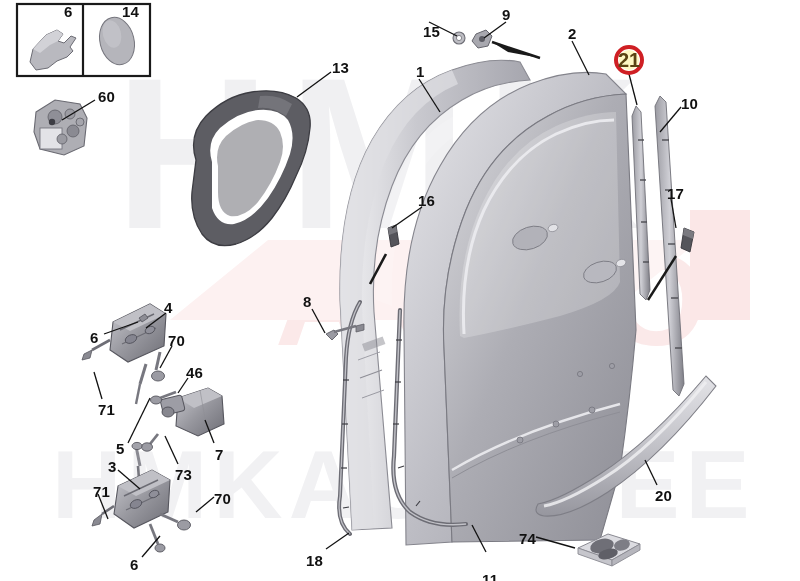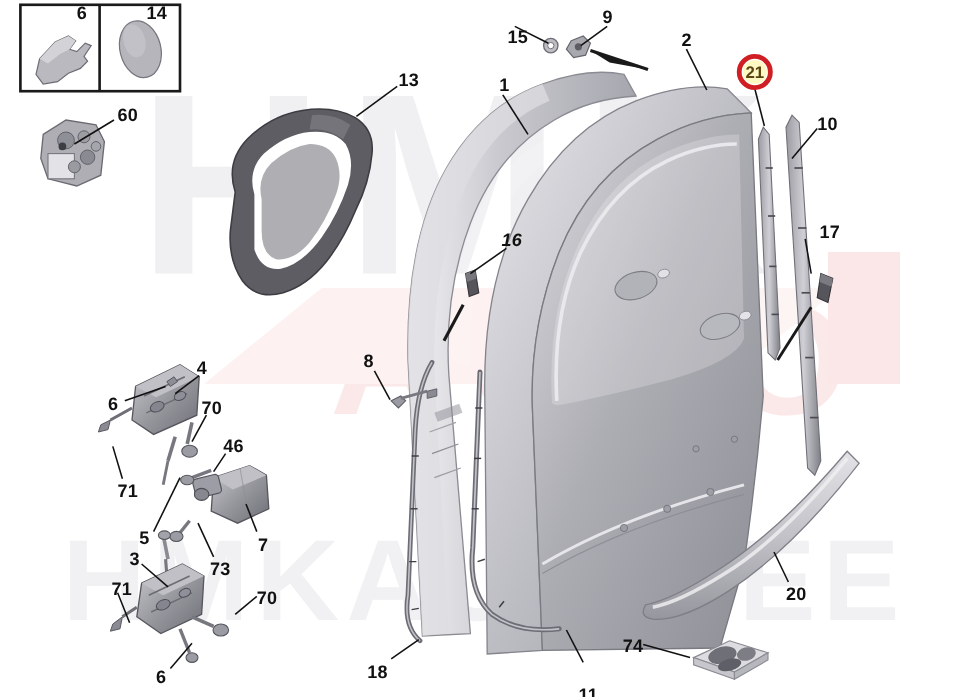--- a/index.html
+++ b/index.html
@@ -5,21 +5,21 @@
   html,body{margin:0;padding:0;background:#fff;}
   body{width:800px;height:581px;overflow:hidden;
        font-family:"Liberation Sans","DejaVu Sans",sans-serif;}
   #stage{position:relative;width:800px;height:581px;background:#ffffff;}
   svg#diagram{position:absolute;left:0;top:0;width:800px;height:581px;}
   .lbl{position:absolute;font-weight:bold;color:#111;font-size:15px;
        line-height:15px;letter-spacing:.2px;white-space:nowrap;}
   .callout{position:absolute;width:30px;height:30px;border-radius:50%;
        background:#fef9c3;border:4px solid #cf1f24;box-sizing:border-box;
        display:flex;align-items:center;justify-content:center;
-       font-weight:bold;font-size:14px;color:#5a4413;
+       font-weight:bold;font-size:20px;color:#5a4413;
        box-shadow:0 0 0 1px #fff inset;}
   .wm{position:absolute;font-weight:bold;pointer-events:none;
       font-family:"Liberation Sans",sans-serif;}
 </style>
 </head>
 <body>
 
 <div id="stage">
 
   <div class="wm" style="left:115px;top:30px;font-size:215px;color:#f0f0f2;letter-spacing:18px;">HMK</div>
@@ -320,22 +320,22 @@
   <div id="labels">
       <div class="lbl" style="left: 64px; top: 4px;">6</div>
       <div class="lbl" style="left: 122px; top: 4px;">14</div>
       <div class="lbl" style="left: 98px; top: 89px;">60</div>
       <div class="lbl" style="left: 423px; top: 24px;">15</div>
       <div class="lbl" style="left: 502px; top: 7px;">9</div>
       <div class="lbl" style="left: 568px; top: 26px;">2</div>
       <div class="lbl" style="left: 332px; top: 60px;">13</div>
       <div class="lbl" style="left: 416px; top: 64px;">1</div>
       <div class="lbl" style="left: 681px; top: 96px;">10</div>
-      <div class="lbl" style="left: 667px; top: 186px; margin-left: 16px;">17</div>
-      <div class="lbl" style="left: 418px; top: 193px; font-style: italic;">16</div>
+      <div class="lbl" style="left: 667px; top: 186px;">17</div>
+      <div class="lbl" style="left: 418px; top: 193px;">16</div>
       <div class="lbl" style="left: 303px; top: 294px;">8</div>
       <div class="lbl" style="left: 164px; top: 300px;">4</div>
       <div class="lbl" style="left: 90px; top: 330px;">6</div>
       <div class="lbl" style="left: 168px; top: 333px;">70</div>
       <div class="lbl" style="left: 98px; top: 402px;">71</div>
       <div class="lbl" style="left: 186px; top: 365px;">46</div>
       <div class="lbl" style="left: 116px; top: 441px;">5</div>
       <div class="lbl" style="left: 215px; top: 447px;">7</div>
       <div class="lbl" style="left: 175px; top: 467px;">73</div>
       <div class="lbl" style="left: 108px; top: 459px;">3</div>

